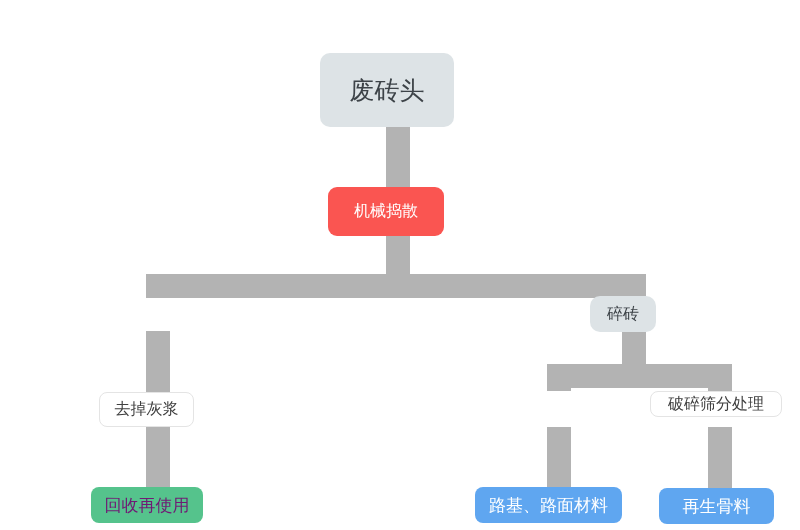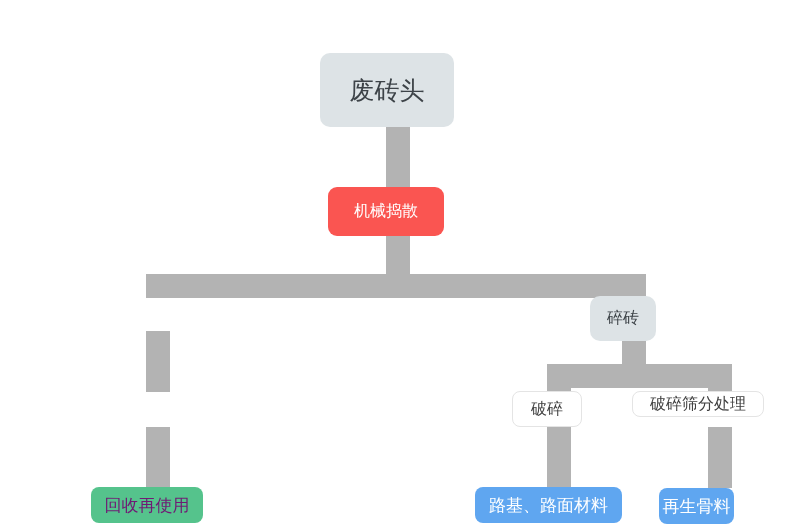--- a/index.html
+++ b/index.html
@@ -53,27 +53,27 @@
   }
   .node.blue {
     background: #5fa6f0;
     color: #ffffff;
     border-radius: 8px;
   }
   
   #n-root          { left: 296px; top: 29px;  width: 134px; height: 74px; font-size: 25px; }
   #n-process       { left: 304px; top: 163px; width: 116px; height: 49px; font-size: 16px; }
   #n-whole-brick   { left: 88px;  top: 272px; width: 69px;  height: 35px; font-size: 16px; }
-  #n-broken-brick  { left: 566px; top: 272px; width: 66px;  height: 45px; font-size: 16px; }
+  #n-broken-brick  { left: 566px; top: 272px; width: 66px;  height: 36px; font-size: 16px; }
   #n-remove-mortar { left: 75px;  top: 368px; width: 95px;  height: 35px; font-size: 16px; }
   #n-crush         { left: 488px; top: 367px; width: 70px;  height: 36px; font-size: 16px; }
-  #n-crush-screen  { left: 608px; top: 367px; width: 132px; height: 24px; font-size: 16px; font-family: Liberation Mono, monospace; }
+  #n-crush-screen  { left: 626px; top: 367px; width: 132px; height: 24px; font-size: 16px; font-family: Liberation Mono, monospace; }
   #n-recycle       { left: 67px;  top: 463px; width: 112px; height: 36px; font-size: 17px; }
   #n-road          { left: 451px; top: 463px; width: 147px; height: 36px; font-size: 17px; }
-  #n-aggregate     { left: 635px; top: 464px; width: 75px;  height: 36px; font-size: 17px; }
+  #n-aggregate     { left: 635px; top: 464px; width: 115px;  height: 36px; font-size: 17px; }
 </style>
 </head>
 <body>
 
 <div class="canvas">
 
   <div class="line v" style="left:362px; top:103px; height:60px;"></div>
   <div class="line v" style="left:362px; top:212px; height:38px;"></div>
   <div class="line h" style="left:122px; top:250px; width:477px;"></div>
   <div class="line v" style="left:122px; top:250px; height:22px;"></div>
@@ -87,22 +87,22 @@
   <div class="line v" style="left:523px; top:403px; height:60px;"></div>
   <div class="line v" style="left:684px; top:403px; height:61px;"></div>
 
   <div class="node gray" id="n-root" style="background-color: rgb(221, 227, 230);">废砖头</div>
 
   <div class="node red" id="n-process" style="background-color: rgb(250, 85, 81);">机械捣散</div>
 
 
   <div class="node gray" id="n-broken-brick" style="background-color: rgb(221, 227, 230);">碎砖</div>
 
+  <div class="node white" id="n-remove-mortar">去掉灰浆</div>
 
-  <div class="node white" id="n-crush">破碎</div>
 
   <div class="node white" id="n-crush-screen">破碎筛分处理</div>
 
   <div class="node green" id="n-recycle" style="background-color: rgb(85, 195, 140);">回收再使用</div>
 
   <div class="node blue" id="n-road" style="background-color: rgb(95, 166, 240);">路基、路面材料</div>
 
   <div class="node blue" id="n-aggregate" style="background-color: rgb(95, 166, 240);">再生骨料</div>
 
 </div>

